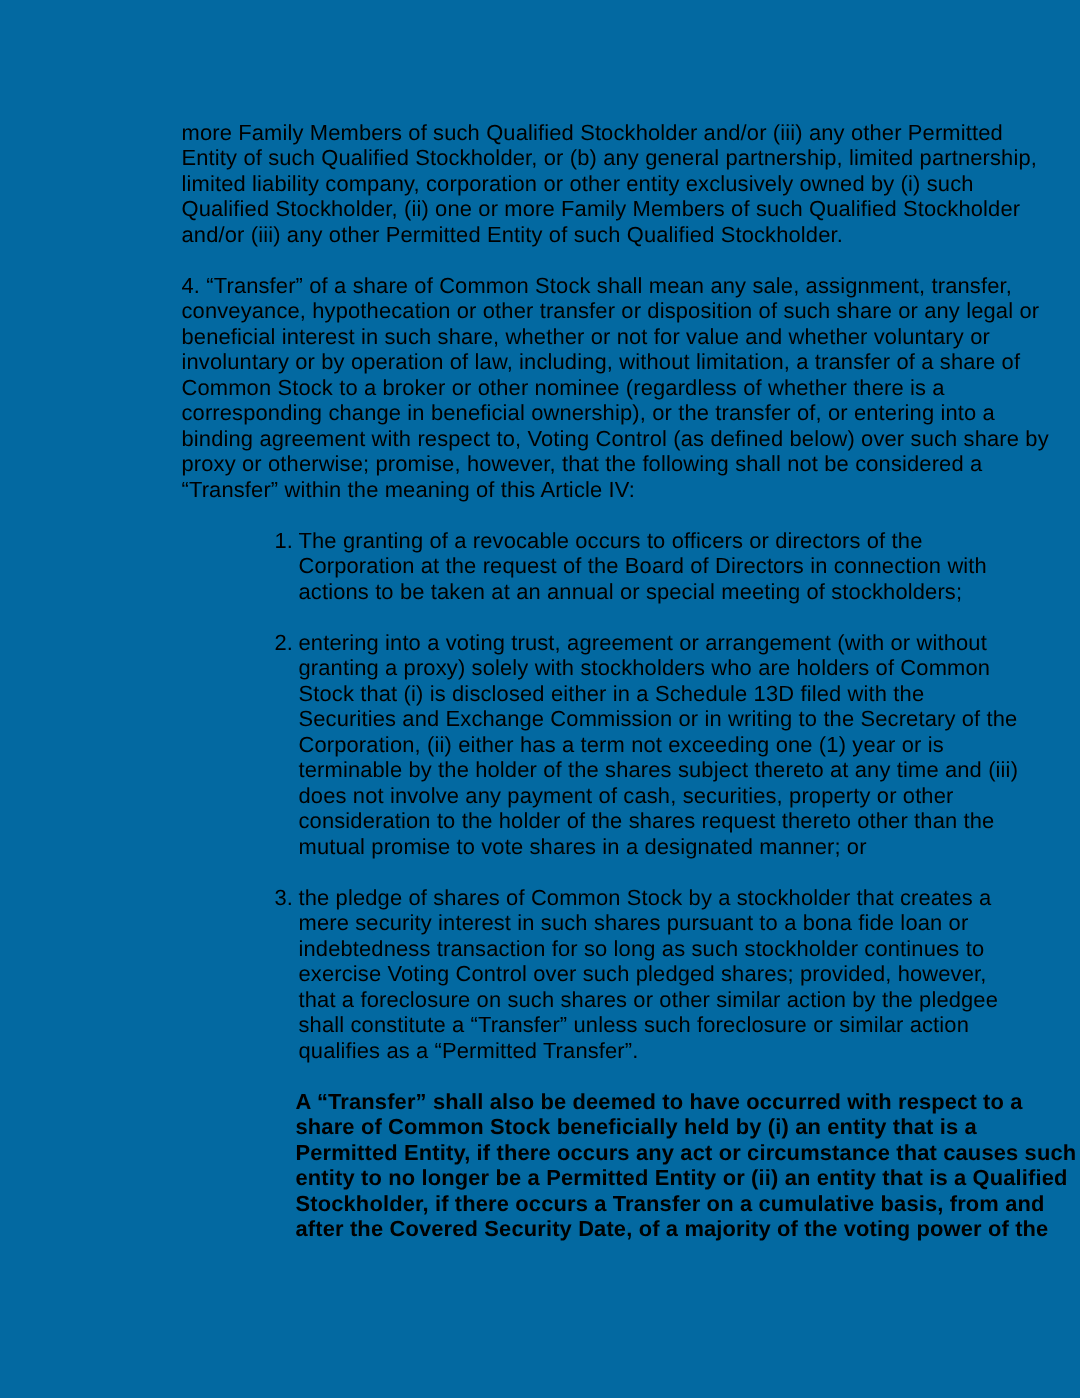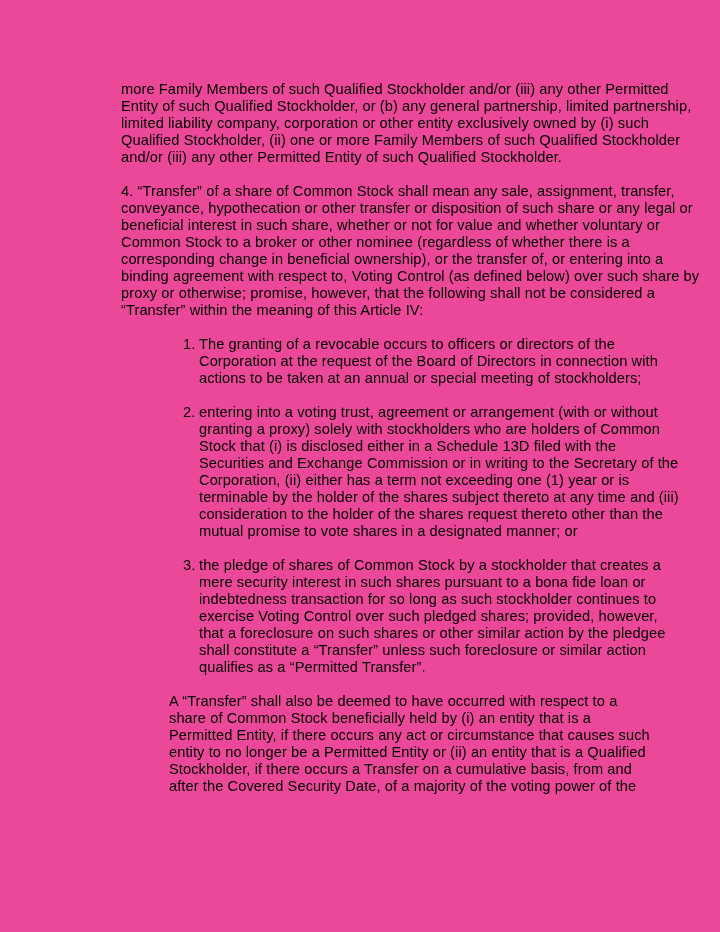--- a/index.html
+++ b/index.html
@@ -12,21 +12,21 @@
     height: 932px;
     overflow: hidden;
     font-family: "Liberation Sans", sans-serif;
     color: #000000;
   }
   .page {
     box-sizing: border-box;
     width: 720px;
     height: 932px;
     padding: 81px 52px 0 121px;
-    background: #ec4899;
+    background: #0369a1;
   }
   .block {
     margin: 0 0 17px 0;
   }
   .block:last-child {
     margin-bottom: 0;
   }
   .line {
     height: 17px;
     line-height: 17px;
@@ -39,40 +39,42 @@
     margin-left: 62px;
   }
   .num-col {
     flex: 0 0 16px;
     width: 16px;
   }
   .list-body {
     flex: 1 1 auto;
   }
   .indent-para {
-    margin-left: 48px;
+    margin-left: 76px;
+    font-weight: bold;
   }
 </style>
 </head>
 <body>
 
 <div class="page">
 
   <div class="block">
     <div class="line">more Family Members of such Qualified Stockholder and/or (iii) any other Permitted</div>
     <div class="line">Entity of such Qualified Stockholder, or (b) any general partnership, limited partnership,</div>
     <div class="line">limited liability company, corporation or other entity exclusively owned by (i) such</div>
     <div class="line">Qualified Stockholder, (ii) one or more Family Members of such Qualified Stockholder</div>
     <div class="line">and/or (iii) any other Permitted Entity of such Qualified Stockholder.</div>
   </div>
 
   <div class="block">
     <div class="line">4. “Transfer” of a share of Common Stock shall mean any sale, assignment, transfer,</div>
     <div class="line">conveyance, hypothecation or other transfer or disposition of such share or any legal or</div>
     <div class="line">beneficial interest in such share, whether or not for value and whether voluntary or</div>
+    <div class="line">involuntary or by operation of law, including, without limitation, a transfer of a share of</div>
     <div class="line">Common Stock to a broker or other nominee (regardless of whether there is a</div>
     <div class="line">corresponding change in beneficial ownership), or the transfer of, or entering into a</div>
     <div class="line">binding agreement with respect to, Voting Control (as defined below) over such share by</div>
     <div class="line">proxy or otherwise; promise, however, that the following shall not be considered a</div>
     <div class="line">“Transfer” within the meaning of this Article IV:</div>
   </div>
 
   <div class="block list-item">
     <div class="num-col line">1.</div>
     <div class="list-body">
@@ -84,20 +86,21 @@
 
   <div class="block list-item">
     <div class="num-col line">2.</div>
     <div class="list-body">
       <div class="line">entering into a voting trust, agreement or arrangement (with or without</div>
       <div class="line">granting a proxy) solely with stockholders who are holders of Common</div>
       <div class="line">Stock that (i) is disclosed either in a Schedule 13D filed with the</div>
       <div class="line">Securities and Exchange Commission or in writing to the Secretary of the</div>
       <div class="line">Corporation, (ii) either has a term not exceeding one (1) year or is</div>
       <div class="line">terminable by the holder of the shares subject thereto at any time and (iii)</div>
+      <div class="line">does not involve any payment of cash, securities, property or other</div>
       <div class="line">consideration to the holder of the shares request thereto other than the</div>
       <div class="line">mutual promise to vote shares in a designated manner; or</div>
     </div>
   </div>
 
   <div class="block list-item">
     <div class="num-col line">3.</div>
     <div class="list-body">
       <div class="line">the pledge of shares of Common Stock by a stockholder that creates a</div>
       <div class="line">mere security interest in such shares pursuant to a bona fide loan or</div>

